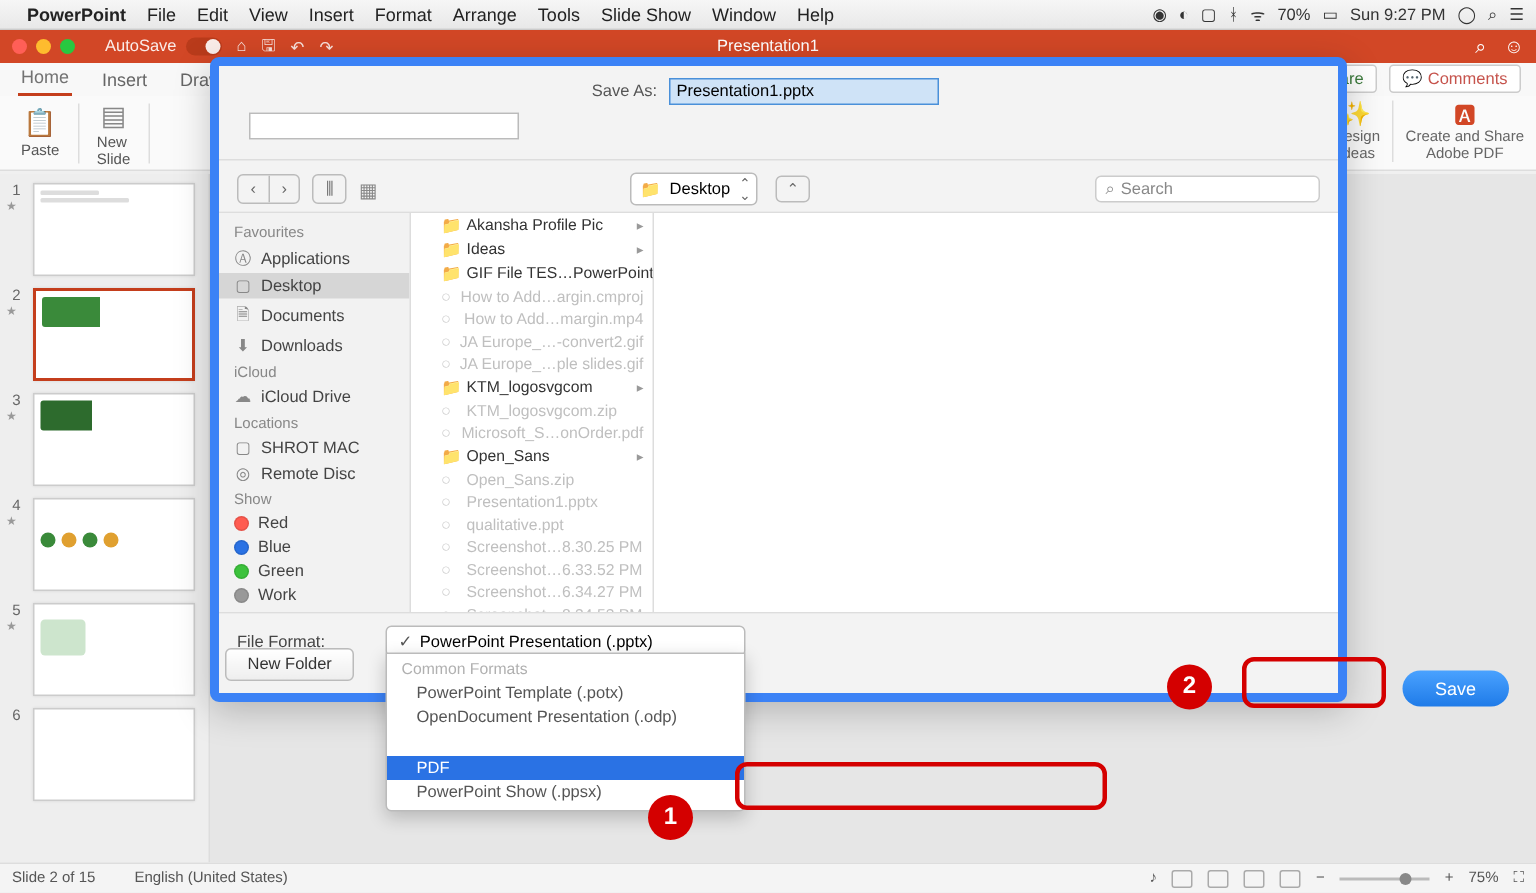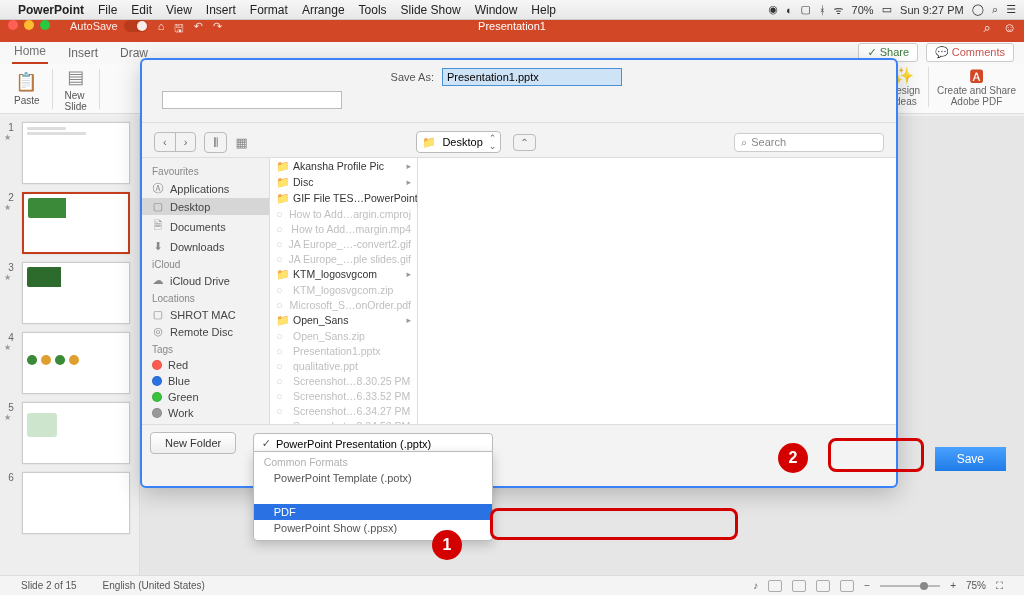--- a/index.html
+++ b/index.html
@@ -5,21 +5,21 @@
   * { box-sizing: border-box; margin: 0; padding: 0; font-family: -apple-system, "Helvetica Neue", Arial, sans-serif; }
   body { width: 1024px; height: 595px; background: #f0f0f0; overflow: hidden; position: relative; font-size: 11px; }
 
   
   .mac-menu { height: 20px; background: linear-gradient(#f6f6f6,#e8e8e8); display:flex; align-items:center; padding:0 8px; font-size:12px; color:#222; border-bottom:1px solid #ccc; }
   .mac-menu .apple { font-size:14px; margin-right:10px;}
   .mac-menu .item { margin-right:14px; }
   .mac-menu .status { margin-left:auto; display:flex; align-items:center; gap:8px; font-size:11px; color:#333;}
 
   
-  .titlebar { height: 22px; background:#d24726; color:#fff; display:flex; align-items:flex-start; font-size:11px; position:relative; }
+  .titlebar { height: 22px; background:#d24726; color:#fff; display:flex; align-items:center; font-size:11px; position:relative; }
   .traffic { display:flex; gap:6px; margin-left:8px;}
   .traffic span{ width:10px;height:10px;border-radius:50%; display:inline-block;}
   .tl-r{background:#ff5f57;} .tl-y{background:#febc2e;} .tl-g{background:#28c840;}
   .titlebar .center { position:absolute; left:50%; transform:translateX(-50%); }
   .autosave { margin-left:20px; display:flex; align-items:center; gap:6px; opacity:.9;}
   .autosave .switch{width:24px;height:12px;border-radius:8px;background:#b73a1a;position:relative;}
   .autosave .switch::after{content:"";position:absolute;right:1px;top:1px;width:10px;height:10px;border-radius:50%;background:#fff;}
   .titlebar .tbico{margin-left:10px;opacity:.85;}
   .titlebar .right-icons{margin-left:auto;margin-right:8px;display:flex;gap:12px;font-size:13px;}
   .ribbon-tabs { position:absolute; top:42px; left:0; right:0; height:22px; display:flex; align-items:flex-end; padding-left:12px; gap:18px; font-size:12px; background:#f8f8f8; z-index:2;}
@@ -40,47 +40,47 @@
   .thumb-item{display:flex;align-items:flex-start;gap:4px;margin-bottom:8px;}
   .thumb-item .tn{width:14px;text-align:center;color:#666;font-size:10px;}
   .thumb-item .star{color:#999;font-size:8px;cursor:default;}
   .slide-prev{width:108px;height:62px;background:#fff;border:1px solid #ccc;box-shadow:0 0 2px rgba(0,0,0,.1);position:relative;}
   .slide-prev.sel{border:2px solid #c43e1c;}
 
   
   .stage { position:absolute; top:116px; left:140px; right:0; bottom:20px; background:#e6e6e6; }
 
   
-  .status-bar{position:absolute;bottom:0;left:0;right:0;height:20px;background:#f4f4f4;border-top:1px solid #ddd;display:flex;align-items:center;font-size:10px;color:#555;padding:0 21px;}
+  .status-bar{position:absolute;bottom:0;left:0;right:0;height:20px;background:#f4f4f4;border-top:1px solid #ddd;display:flex;align-items:center;font-size:10px;color:#555;padding:0 8px;}
   .status-bar .right{margin-left:auto;display:flex;align-items:center;gap:10px;}
   .zoom-slider{width:60px;height:2px;background:#bbb;position:relative;}
   .zoom-slider::after{content:"";position:absolute;left:40px;top:-3px;width:8px;height:8px;border-radius:50%;background:#888;}
   .vbtn{width:14px;height:12px;border:1px solid #aaa;border-radius:2px;}
 
   
-  .save-dialog{position:absolute;top:58px;left:140px;width:758px;height:430px;background:#f3f3f3;border:2px solid #3b82f6;border-radius:6px;box-shadow:0 6px 24px rgba(0,0,0,.22);z-index:50;overflow:visible;}
+  .save-dialog{position:absolute;top:38px;left:140px;width:758px;height:430px;background:#f3f3f3;border:6px solid #3b82f6;border-radius:6px;box-shadow:0 6px 24px rgba(0,0,0,.22);z-index:50;overflow:visible;}
   .dlg-top{padding:8px 20px 4px 20px;}
   .dlg-row{display:flex;align-items:center;margin-bottom:5px;}
   .dlg-row .lbl{width:280px;text-align:right;color:#555;font-size:11px;padding-right:8px;}
   .dlg-row input{width:180px;height:18px;border:1px solid #8ab4d8;padding:1px 4px;font-size:11px;background:#fff;}
   .dlg-row input.tags{border-color:#bbb;}
   .dlg-row input.saveas{border:1.5px solid #4a90d9; background:#cfe3f7;}
   .dlg-divider{border-top:1px solid #ddd;margin:4px 0;}
   .dlg-nav{display:flex;align-items:center;padding:4px 12px;gap:8px;}
   .nav-seg{display:flex;border:1px solid #bbb;border-radius:4px;overflow:hidden;}
   .nav-seg span{padding:3px 8px;font-size:11px;color:#666;border-right:1px solid #bbb;}
   .nav-seg span:last-child{border-right:none;}
   .loc-dd{display:flex;align-items:center;border:1px solid #bbb;border-radius:4px;background:#fff;padding:2px 6px;gap:6px;font-size:11px;margin-left:160px;}
   .loc-dd .fico{color:#4a90d9;}
   .dd-arrows{color:#666;font-size:9px;line-height:8px;letter-spacing:-2px;}
   .expand-btn{border:1px solid #bbb;border-radius:4px;padding:2px 6px;font-size:10px;color:#666;margin-left:4px;}
   .search-box{margin-left:auto;display:flex;align-items:center;border:1px solid #ccc;border-radius:4px;background:#fff;padding:2px 6px;gap:4px;width:150px;color:#888;font-size:11px;}
 
   
-  .finder{display:flex;height:268px;border-top:1px solid #ddd;border-bottom:1px solid #ddd;background:#fff;}
+  .finder{display:flex;height:268px;border-top:1px solid #ddd;border-bottom:1px solid #ddd;background:#fff;gap:14px;}
   .side-pane{width:128px;background:#f2f2f2;border-right:1px solid #ddd;padding:4px 0;overflow:hidden;}
   .side-sect{color:#888;font-size:10px;padding:4px 10px 2px 10px;}
   .side-item{display:flex;align-items:center;gap:6px;padding:2px 10px;font-size:11px;color:#444;}
   .side-item.sel{background:#d6d6d6;}
   .side-item .sico{color:#888;font-size:11px;width:12px;text-align:center;}
   .tag-dot{width:10px;height:10px;border-radius:50%;border:1px solid rgba(0,0,0,.1);}
   .file-col{width:148px;border-right:1px solid #ddd;overflow:hidden;font-size:10.5px;}
   .file-row{display:flex;align-items:center;padding:1.5px 6px;color:#bfbfbf;gap:5px;white-space:nowrap;}
   .file-row.folder{color:#333;}
   .file-row .fico{color:#4a90d9;font-size:11px;width:12px;}
@@ -101,21 +101,21 @@
   .ff-menu .opt{padding:2px 20px;color:#555;}
   .ff-menu .opt.sel{background:#2a72e4;color:#fff;}
 
   
   .annot{position:absolute;border:3px solid #d40000;border-radius:8px;z-index:90;pointer-events:none;}
   .annot-badge{position:absolute;width:30px;height:30px;border-radius:50%;background:#d40000;color:#fff;font-weight:700;font-size:16px;display:flex;align-items:center;justify-content:center;z-index:95;}
 
   
   .nf-row{position:absolute;left:150px;top:432px;z-index:55;}
   .save-row{position:absolute;right:18px;top:447px;z-index:55;display:flex;gap:10px;}
-  .save-btn{border:none;border-radius:0;padding:5px 22px;background:linear-gradient(#4aa2ff,#1f7be8);color:#fff;font-size:12px;}
+  .save-btn{border:none;border-radius:12px;padding:5px 22px;background:linear-gradient(#4aa2ff,#1f7be8);color:#fff;font-size:12px;}
 
   
   .sp-fill{position:absolute;inset:4px;display:flex;flex-direction:column;gap:2px;}
   .sp-bar{height:3px;background:#ddd;border-radius:1px;}
   .sp-block{height:20px;background:#eee;border-radius:2px;}
   .sp2{background:linear-gradient(90deg,#3a8a3a 0 40%,#fff 40%);}
 </style>
 </head>
 <body>
 
@@ -328,21 +328,21 @@
         </div>
       <div class="side-sect">Locations</div>
       <div class="side-item">
           <span class="sico">▢</span>
           <span>SHROT MAC</span>
         </div>
       <div class="side-item">
           <span class="sico">◎</span>
           <span>Remote Disc</span>
         </div>
-      <div class="side-sect">Tags</div>
+      <div class="side-sect">Show</div>
       <div class="side-item">
           <span class="tag-dot" style="background:#ff5b50"></span>
           <span>Red</span>
         </div>
       <div class="side-item">
           <span class="tag-dot" style="background:#2a72e4"></span>
           <span>Blue</span>
         </div>
       <div class="side-item">
           <span class="tag-dot" style="background:#3cc23c"></span>
@@ -355,21 +355,21 @@
     </div>
 
     <div class="file-col" id="file-list">
         <div class="file-row folder">
           <span class="fico">📁</span>
           <span>Akansha Profile Pic</span>
           <span class="chev">▸</span>
         </div>
         <div class="file-row folder">
           <span class="fico">📁</span>
-          <span>Disc</span>
+          <span>Ideas</span>
           <span class="chev">▸</span>
         </div>
         <div class="file-row folder">
           <span class="fico">📁</span>
           <span>GIF File TES…PowerPoint</span>
         </div>
         <div class="file-row">
           <span class="fico dim">○</span>
           <span>How to Add…argin.cmproj</span>
         </div>
@@ -440,20 +440,21 @@
     <div class="file-format-dd">
       <div class="ff-box">
         <div class="ff-current">
             <span style="color:#555">✓</span>
             <span>PowerPoint Presentation (.pptx)</span>
           </div>
       </div>
       <div class="ff-menu">
         <div class="grp-lbl">Common Formats</div>
         <div class="opt">PowerPoint Template (.potx)</div>
+        <div class="opt">OpenDocument Presentation (.odp)</div>
         <div class="grp-lbl" style="visibility:hidden">x</div>
         <div class="opt sel">PDF</div>
         <div class="opt">PowerPoint Show (.ppsx)</div>
 
       </div>
     </div>
   </div>
 </div>
 
 <div class="nf-row">

